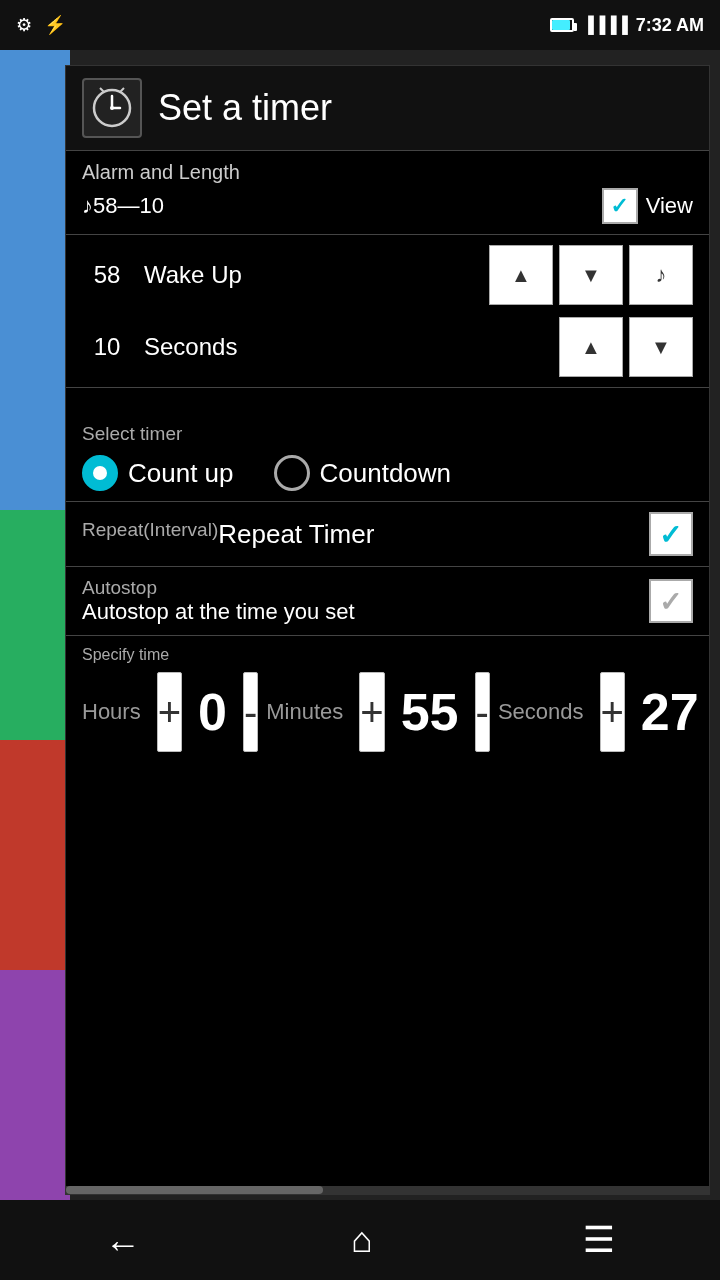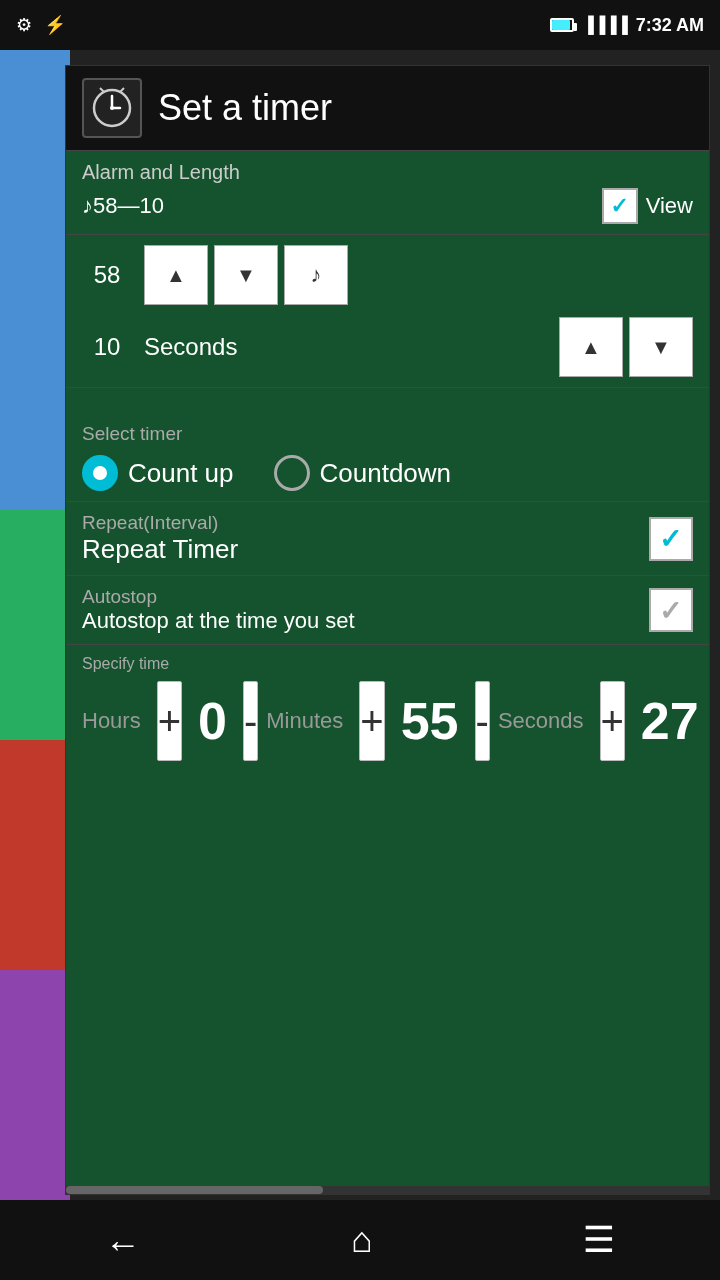--- a/index.html
+++ b/index.html
@@ -82,21 +82,21 @@
       flex: 1;
     }
 
     
     .dialog {
       position: absolute;
       top: 65px;
       left: 65px;
       right: 10px;
       bottom: 85px;
-      background: #14532d;
+      background: #000000;
       border: 1px solid #333;
       display: flex;
       flex-direction: column;
       overflow: hidden;
     }
 
     
     .dialog-header {
       background: #111;
       padding: 12px 16px;
@@ -269,21 +269,21 @@
     
     .repeat-section {
       padding: 10px 16px;
       border-bottom: 1px solid #444;
       display: flex;
       align-items: center;
       justify-content: space-between;
     }
     .repeat-text-wrap {
       display: flex;
-      flex-direction: column;
+      flex-direction: row;
     }
     .repeat-sublabel {
       color: #aaa;
       font-size: 19px;
     }
     .repeat-main {
       color: white;
       font-size: 26px;
     }
     .checkbox-teal2 {
@@ -469,20 +469,21 @@
         </div>
         <span class="view-label">View</span>
       </div>
     </div>
   </div>
 
   <div class="alarm-items">
 
     <div class="alarm-item-row">
       <span class="alarm-num">58</span>
+      <span class="alarm-name">Wake Up</span>
       <div class="btn-group">
         <div class="arrow-btn">▲</div>
         <div class="arrow-btn">▼</div>
         <div class="music-btn">♪</div>
       </div>
     </div>
 
     <div class="alarm-item-row">
       <span class="alarm-num">10</span>
       <span class="alarm-name">Seconds</span>

